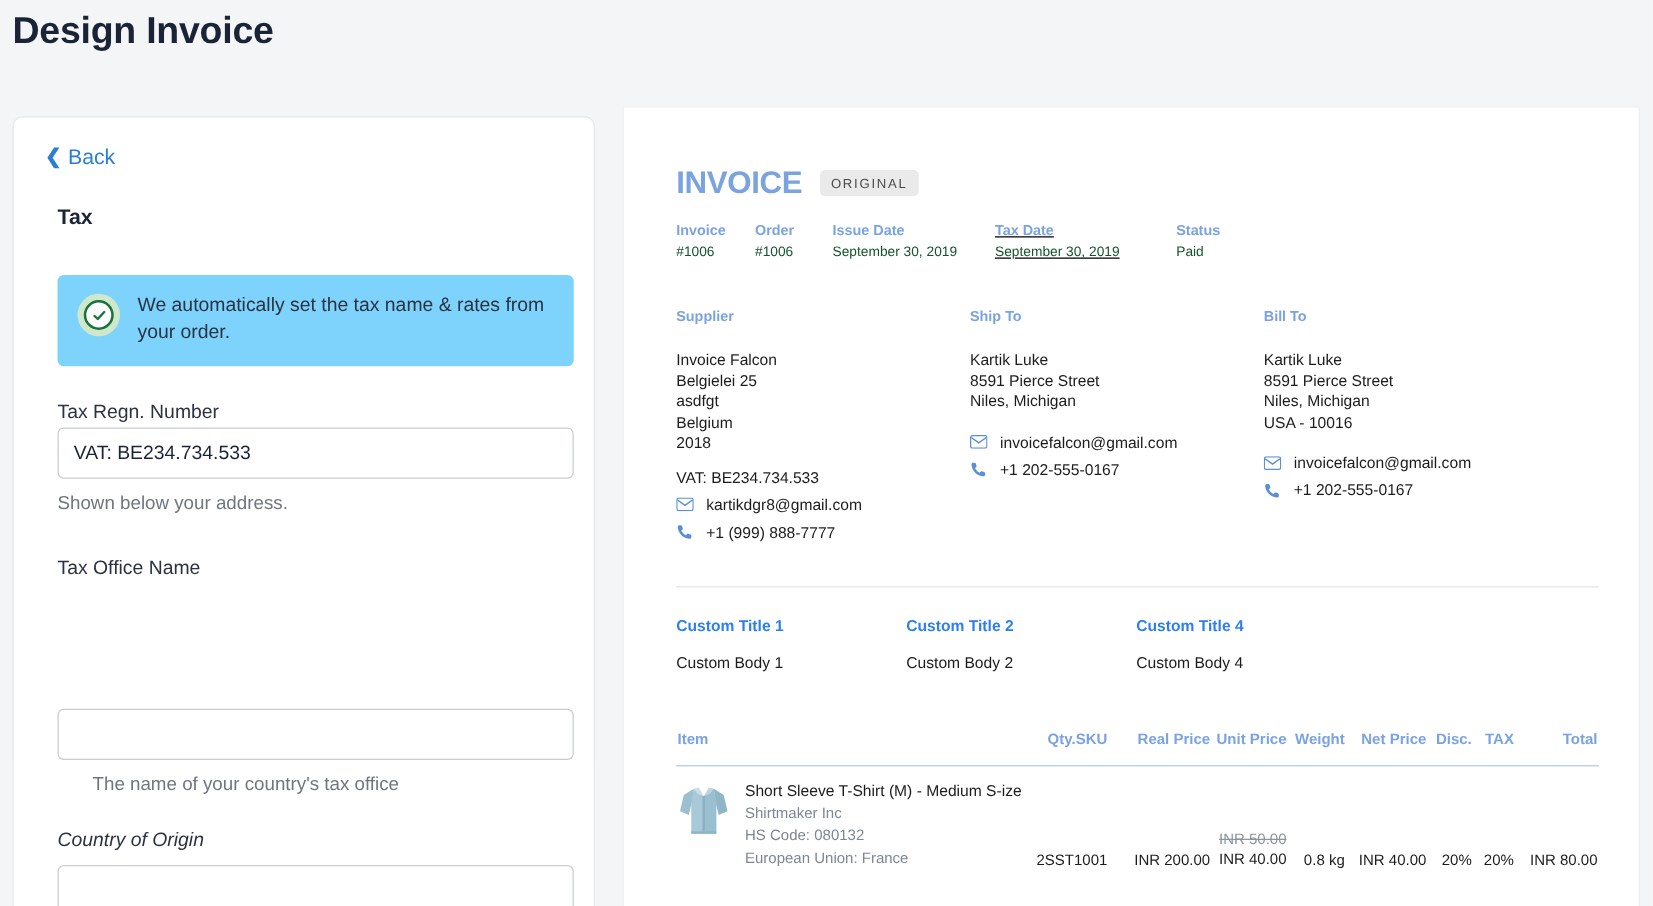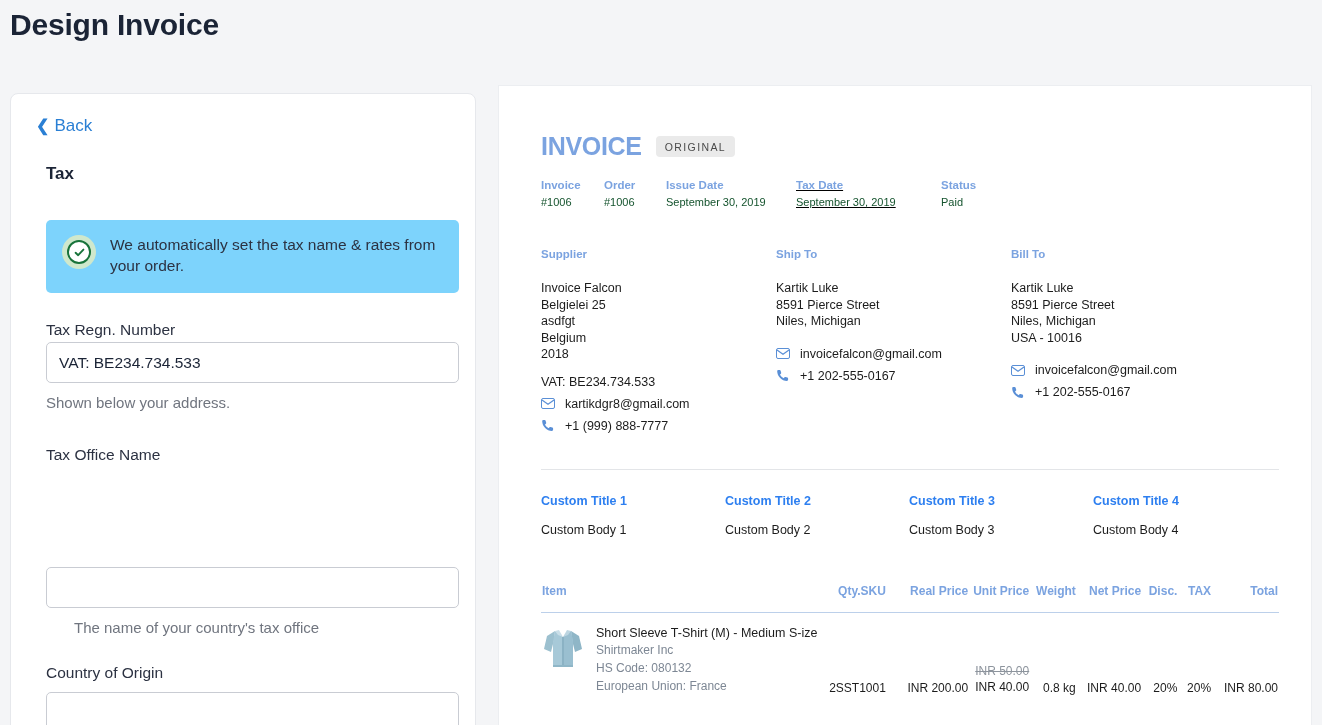--- a/index.html
+++ b/index.html
@@ -92,21 +92,21 @@
   }
 
   #lbl-tax-regn { top: 227px; }
   #inp-tax-regn { top: 248px; }
   #hint-tax-regn { top: 300px; }
 
   #lbl-tax-office { top: 352px; }
   #inp-tax-office { top: 473px; }
   #hint-tax-office { top: 525px; margin-left: 28px; }
 
-  #lbl-country { top: 570px; }
+  #lbl-country { top: 570px; font-style: italic; }
   #inp-country { top: 598px; }
 
   
   #right-panel {
     position: absolute;
     left: 498px; top: 85px;
     width: 814px; height: 668px;
     background: #ffffff;
     border: 1px solid #eceef1;
     overflow: hidden;
@@ -367,24 +367,20 @@
     <div id="divider-1"></div>
 
     <div id="custom-fields">
       <div class="custom-col">
         <div class="custom-title">Custom Title 1</div>
         <div class="custom-body">Custom Body 1</div>
       </div>
       <div class="custom-col">
         <div class="custom-title">Custom Title 2</div>
         <div class="custom-body">Custom Body 2</div>
-      </div>
-      <div class="custom-col">
-        <div class="custom-title">Custom Title 3</div>
-        <div class="custom-body">Custom Body 3</div>
       </div>
       <div class="custom-col">
         <div class="custom-title">Custom Title 4</div>
         <div class="custom-body">Custom Body 4</div>
       </div>
     </div>
 
     <table id="items-table">
       <thead>
         <tr>

